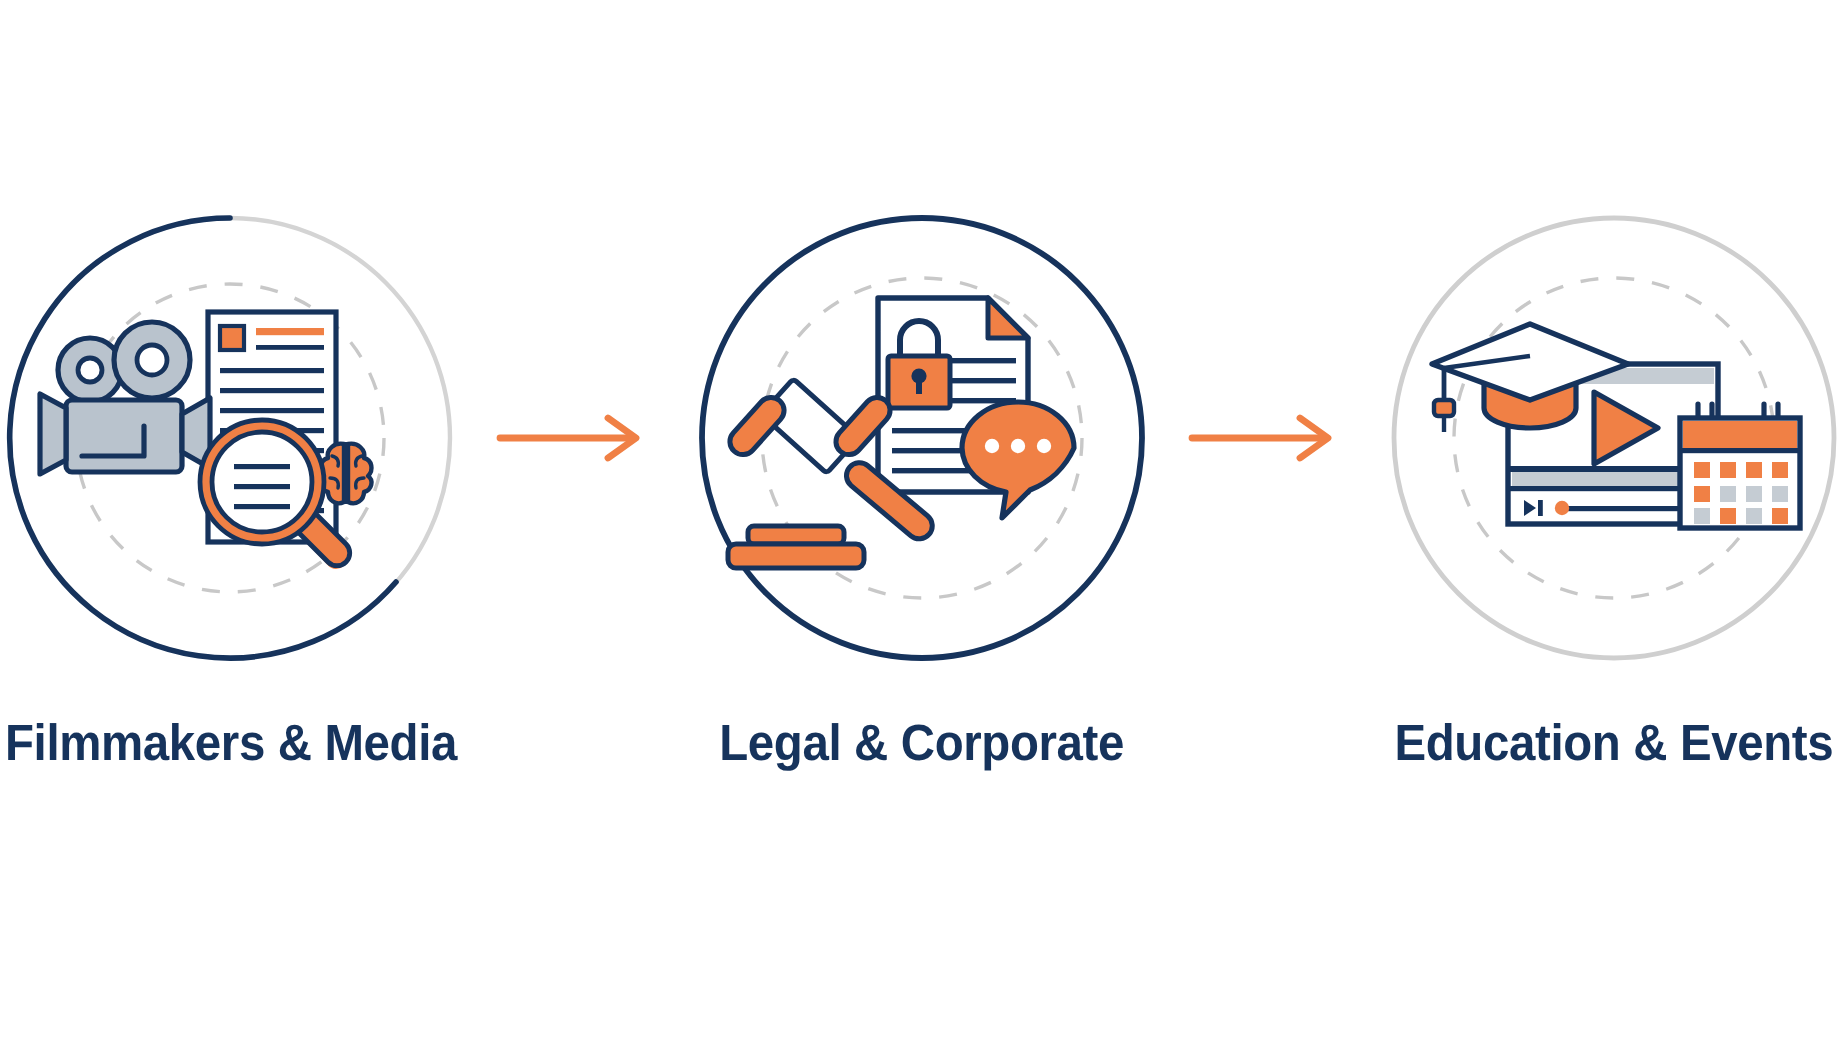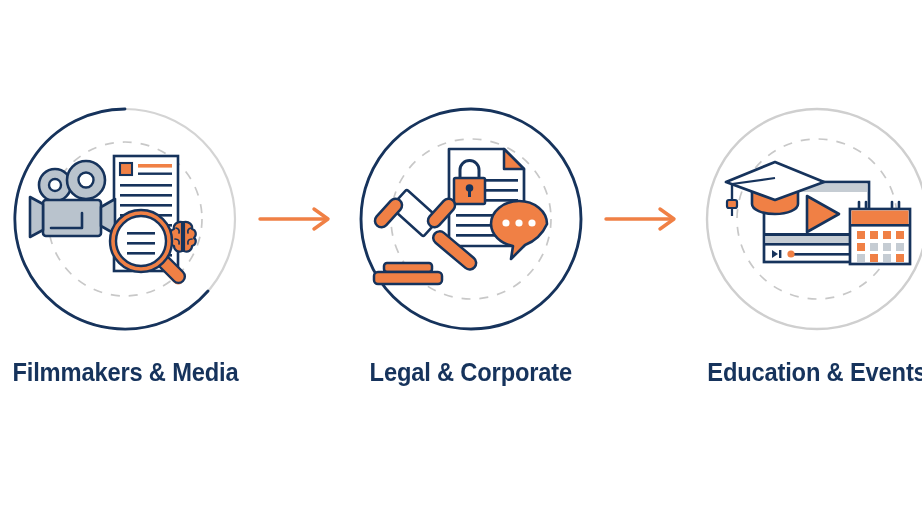--- a/index.html
+++ b/index.html
@@ -11,21 +11,21 @@
     font-family: "Liberation Sans", sans-serif;
     overflow: hidden;
     position: relative;
   }
   .board {
     position: absolute;
     left: 0; top: 0;
     width: 922px; height: 530px;
     display: flex;
     align-items: flex-start;
-    justify-content: flex-start;
+    justify-content: center;
   }
   .row {
     margin-top: 104px;
     display: flex;
     align-items: flex-start;
     justify-content: center;
   }
   .stage {
     width: 250px;
     display: flex;

